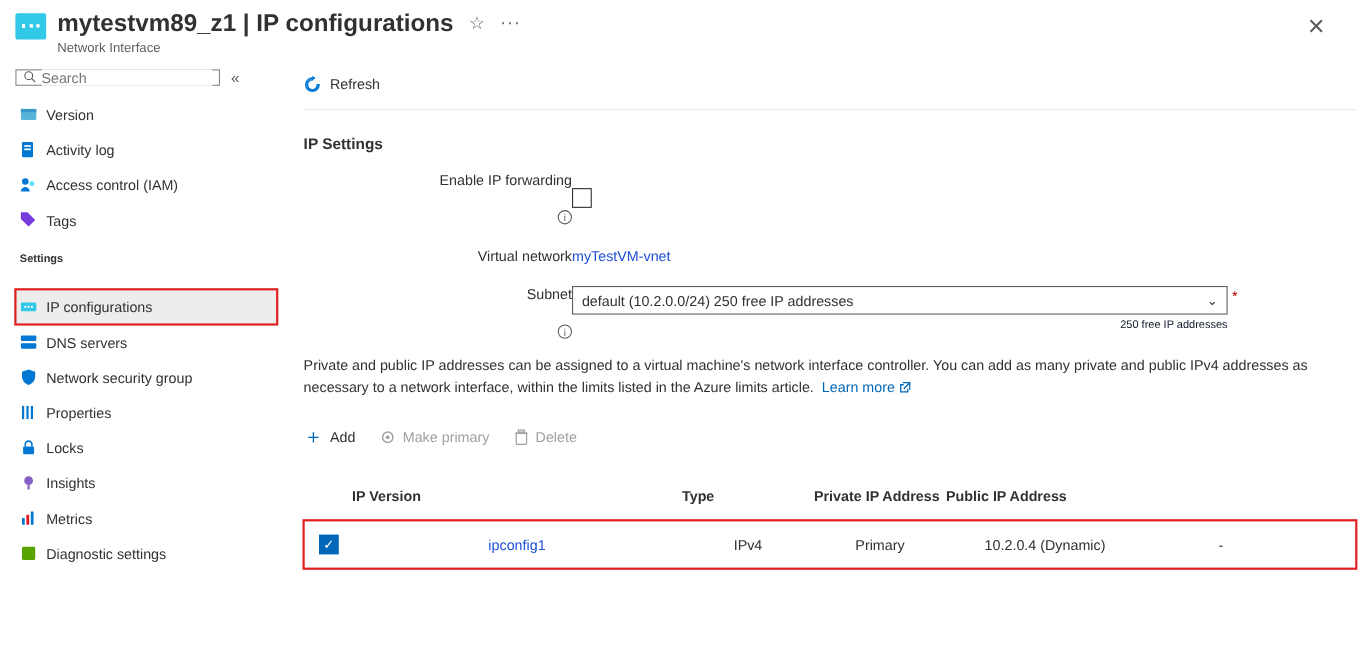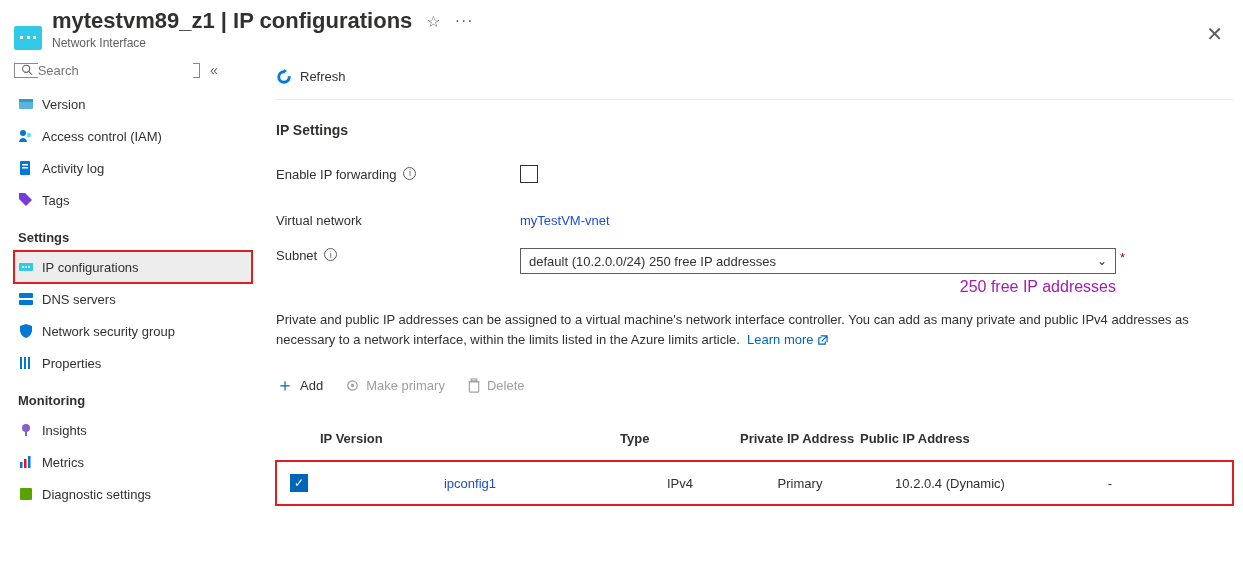--- a/index.html
+++ b/index.html
@@ -1,51 +1,51 @@
 <!DOCTYPE html>
 <html><head>
 <meta charset="utf-8">
 <style>
 * { box-sizing: border-box; margin: 0; padding: 0; }
 body { font-family: "Segoe UI", Arial, sans-serif; font-size: 13px; color: #323130; background: #fff; width: 1243px; }
 .container { display: flex; flex-direction: column; }
-.header { display: flex; align-items: flex-end; padding: 8px 14px 4px 14px; }
+.header { display: flex; align-items: flex-start; padding: 8px 32px 4px 14px; }
 .hdr-icon { width: 28px; height: 24px; background: #32c8e8; border-radius: 2px; margin-right: 10px; margin-top: 4px; display:flex; align-items:center; justify-content:center; }
 .hdr-icon span{ display:inline-block; width:16px; height:4px; border-top:3px dotted #fff; }
 .hdr-text { flex: 1; }
 .hdr-title { font-size: 22px; font-weight: 600; display:flex; align-items:center; gap:14px;}
 .hdr-title .star { color:#605e5c; font-size:16px; font-weight:normal;}
 .hdr-title .dots { color:#605e5c; font-size:16px; font-weight:normal; letter-spacing:1px;}
 .hdr-sub { font-size: 12px; color: #605e5c; margin-top:2px;}
 .hdr-close { font-size: 20px; color:#605e5c; cursor:pointer; padding:4px 6px;}
 .body { display:flex; }
 .sidebar { width: 252px; padding: 8px 0 0 14px; }
 .search-row { display:flex; align-items:center; gap:10px; margin-bottom:10px; }
 .search { display:flex; align-items:center; border:1px solid #8a8886; width:186px; height:15px; padding:0 6px; color:#605e5c; }
 .search svg { width:14px; height:14px; margin-right:4px; }
 .search input { border:none; outline:none; font-size:13px; width:100%; }
 .collapse { color:#605e5c; font-size:14px; cursor:pointer;}
 .nav-item { display:flex; align-items:center; height:32px; padding-left:4px; cursor:pointer; gap:8px;}
 .nav-item.sel { background:#ededed; }
 .nav-item .ic { width:16px; height:16px; display:flex; align-items:center; justify-content:center;}
-.nav-group { font-weight:600; color:#323130; padding:14px 0 6px 4px; font-size:13px;}
+.nav-group { font-weight:600; color:#323130; padding:14px 0 22px 4px; font-size:10px;}
 .highlight-red { outline:2px solid #e01e1e; outline-offset:-1px; }
 .content { flex:1; padding:0 10px 20px 24px; }
 .toolbar { display:flex; align-items:center; height:46px; border-bottom:1px solid #edebe9; }
 .refresh { display:flex; align-items:center; gap:8px; color:#323130; cursor:pointer; }
 .section-title { font-weight:600; margin:22px 0 18px 0; font-size:14px;}
 .form-row { display:flex; align-items:center; min-height:36px; margin-bottom:10px;}
-.form-label { width:244px; display:flex; align-items:flex-start; gap:7px; color:#323130;}
+.form-label { width:244px; display:flex; align-items:flex-end; gap:20px; color:#323130;flex-direction:column;}
 .form-label .info { width:13px; height:13px; border:1px solid #605e5c; border-radius:50%; font-size:9px; display:flex; align-items:center; justify-content:center; color:#605e5c;}
 .cbox { width:18px; height:18px; border:1px solid #323130; display:inline-block;}
 .linkblue { color:#1d4ed8; cursor:pointer; }
 .subnet-sel { width:596px; height:26px; border:1px solid #605e5c; display:flex; align-items:center; justify-content:space-between; padding:0 8px; font-size:13px;}
 .subnet-sel .chev { font-size:12px;}
 .req { color:#a80000; margin-left:4px; align-self:flex-start; margin-top:2px;}
-.hint { width:596px; text-align:right; font-size:16px; color:#a21caf; margin-top:4px;}
+.hint { width:596px; text-align:right; font-size:10px; color:#0f172a; margin-top:4px;}
 .desc { margin-top:14px; font-size:13px; color:#323130; line-height:1.5;}
 .desc a { color:#0067b8; text-decoration:none;}
 .cmdbar { display:flex; align-items:center; gap:22px; margin-top:18px; height:36px;}
 .cmdbar .cmd { display:flex; align-items:center; gap:6px; cursor:pointer;}
 .cmdbar .cmd.disabled { color:#a19f9d; cursor:default;}
 .cmdbar .plus { color:#0067b8; font-size:18px; font-weight:300;}
 .table { margin-top:14px; }
 .thead, .trow { display:grid; grid-template-columns: 44px 300px 120px 120px 180px 140px; align-items:center; height:44px;}
 .thead { font-weight:600; border-bottom:1px solid #edebe9;}
 .trow { }
@@ -91,36 +91,36 @@
             <svg viewBox="0 0 16 16">
               <rect x="1" y="3" width="14" height="10" rx="1" fill="#59b4d9"></rect>
               <rect x="1" y="3" width="14" height="3" fill="#3999c6"></rect>
             </svg>
           </span>
         <span>Version</span>
       </div>
       <div class="nav-item">
         <span class="ic">
             <svg viewBox="0 0 16 16">
+              <rect x="2" y="1" width="10" height="14" rx="1" fill="#0078d4"></rect>
+              <rect x="4" y="4" width="6" height="1.5" fill="#fff"></rect>
+              <rect x="4" y="7" width="6" height="1.5" fill="#fff"></rect>
+            </svg>
+          </span>
+        <span>Activity log</span>
+      </div>
+      <div class="nav-item">
+        <span class="ic">
+            <svg viewBox="0 0 16 16">
               <circle cx="5" cy="5" r="3" fill="#0078d4"></circle>
               <circle cx="11" cy="7" r="2.2" fill="#50e6ff"></circle>
               <path d="M1 14c0-2 2-4 4-4s4 2 4 4" fill="#0078d4"></path>
             </svg>
           </span>
         <span>Access control (IAM)</span>
-      </div>
-      <div class="nav-item">
-        <span class="ic">
-            <svg viewBox="0 0 16 16">
-              <rect x="2" y="1" width="10" height="14" rx="1" fill="#0078d4"></rect>
-              <rect x="4" y="4" width="6" height="1.5" fill="#fff"></rect>
-              <rect x="4" y="7" width="6" height="1.5" fill="#fff"></rect>
-            </svg>
-          </span>
-        <span>Activity log</span>
       </div>
       <div class="nav-item">
         <span class="ic">
             <svg viewBox="0 0 16 16">
               <path d="M1 1h6l7 7-6 6-7-7z" fill="#773adc"></path>
             </svg>
           </span>
         <span>Tags</span>
       </div>
 
@@ -157,22 +157,30 @@
       <div class="nav-item">
         <span class="ic">
             <svg viewBox="0 0 16 16">
               <rect x="2" y="2" width="2" height="12" fill="#0078d4"></rect>
               <rect x="6" y="2" width="2" height="12" fill="#0078d4"></rect>
               <rect x="10" y="2" width="2" height="12" fill="#0078d4"></rect>
             </svg>
           </span>
         <span>Properties</span>
       </div>
-
-      <div class="nav-group">Monitoring</div>
+      <div class="nav-item">
+        <span class="ic">
+            <svg viewBox="0 0 16 16">
+              <rect x="3" y="7" width="10" height="7" rx="1" fill="#0078d4"></rect>
+              <path d="M5 7V5a3 3 0 016 0v2" fill="none" stroke="#0078d4" stroke-width="1.5"></path>
+            </svg>
+          </span>
+        <span>Locks</span>
+      </div>
+
 
       <div class="nav-item">
         <span class="ic">
             <svg viewBox="0 0 16 16">
               <circle cx="8" cy="6" r="4" fill="#8661c5"></circle>
               <rect x="7" y="10" width="2" height="4" fill="#8661c5"></rect>
             </svg>
           </span>
         <span>Insights</span>
       </div>

